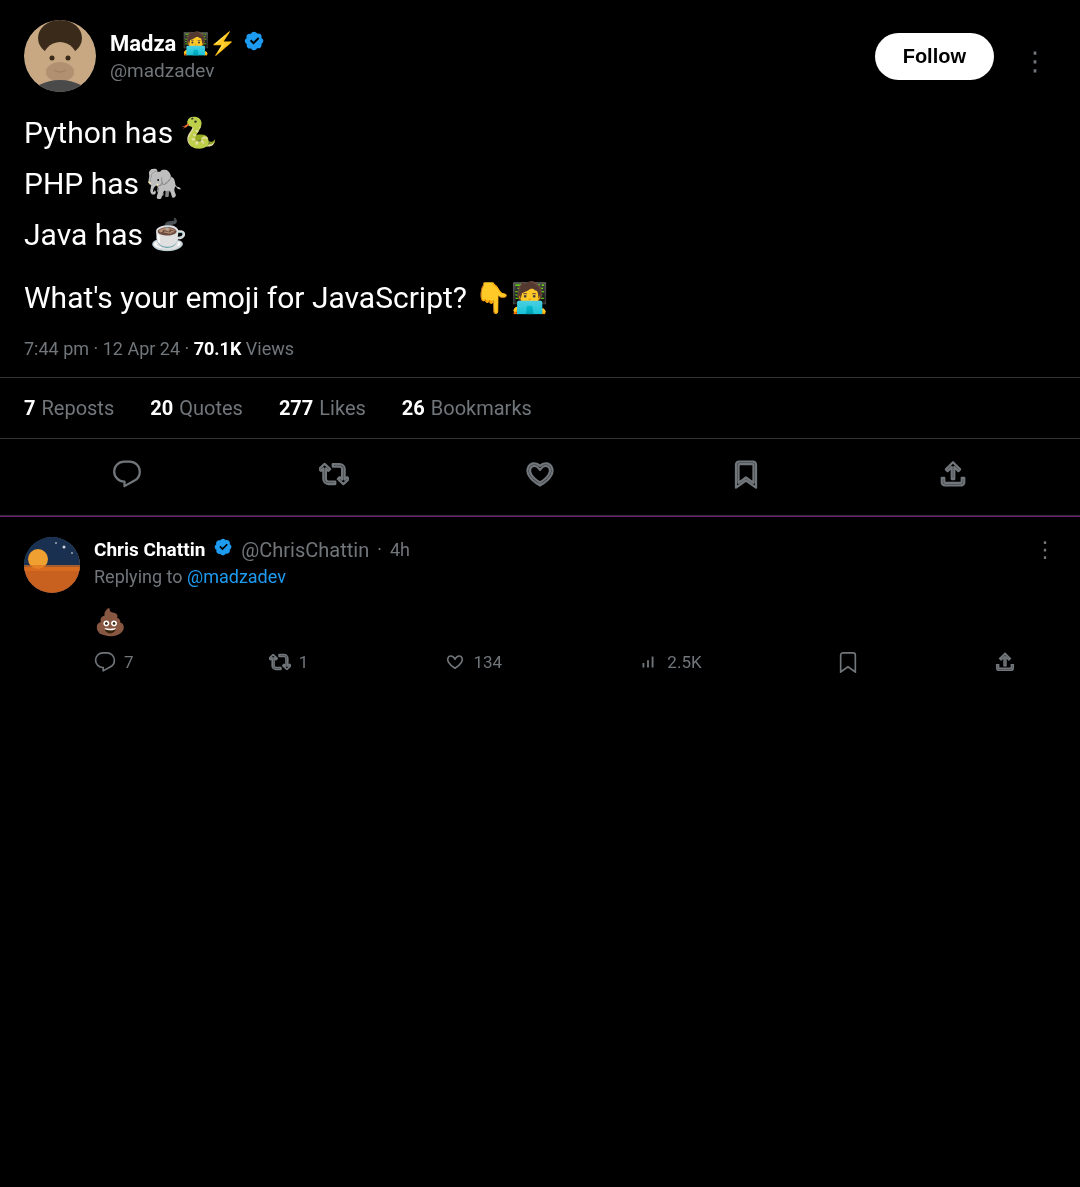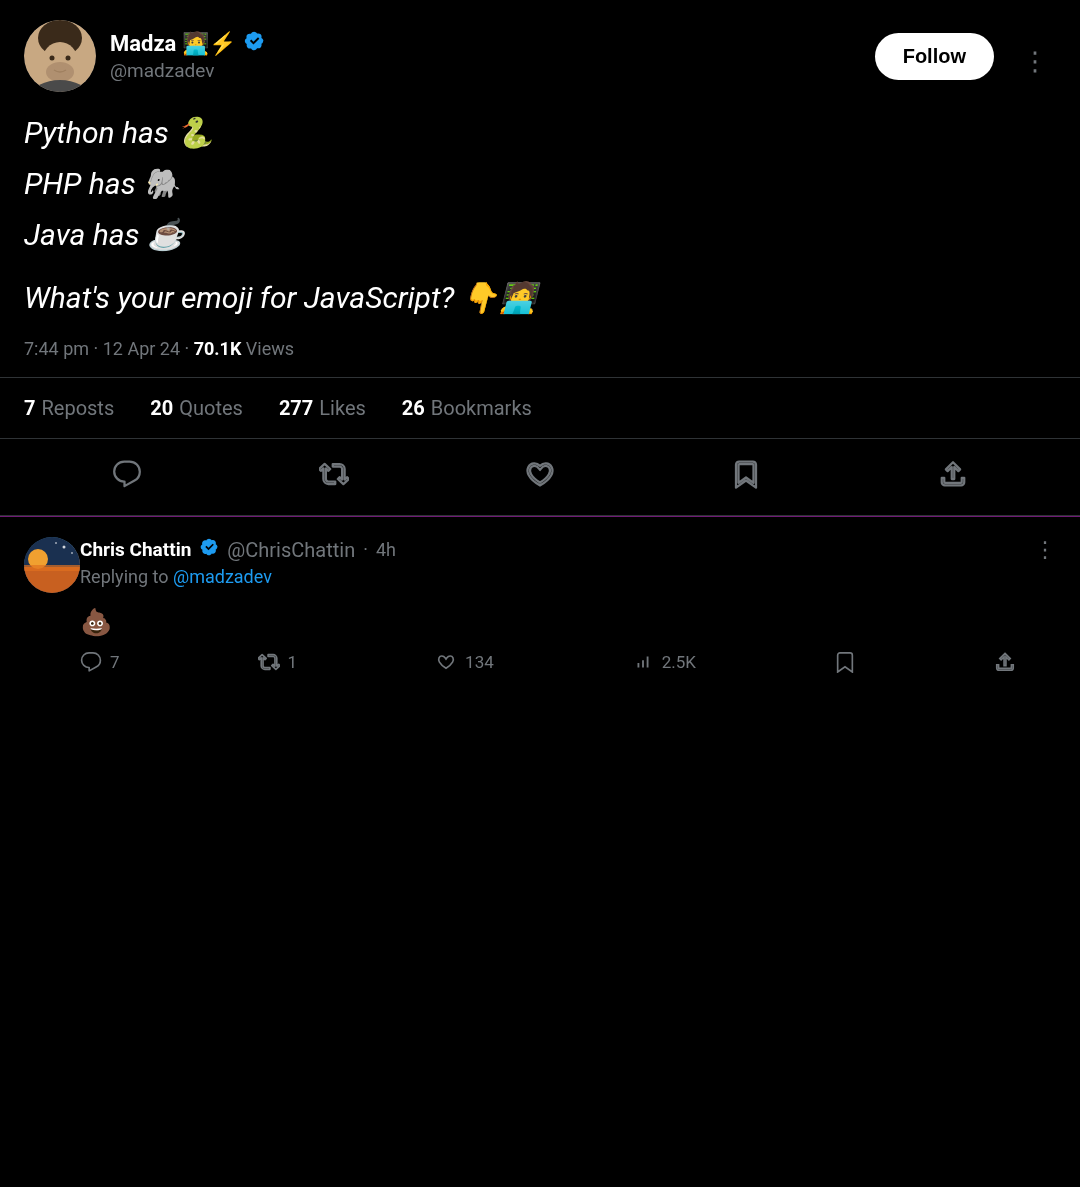--- a/index.html
+++ b/index.html
@@ -88,21 +88,20 @@
     .header-right {
       display: flex;
       align-items: flex-end;
       gap: 20px;
     }
 
     .tweet-body {
       font-size: 30px;
       line-height: 1.5;
       margin-bottom: 18px;
-      font-style: italic;
     }
 
     .tweet-body p {
       margin-bottom: 6px;
     }
 
     .tweet-body .question {
       margin-top: 18px;
     }
 
@@ -161,20 +160,21 @@
       display: flex;
       align-items: center;
       justify-content: center;
       padding: 8px;
     }
 
     
     .reply-card {
       padding: 20px 24px 16px 24px;
       display: flex;
+      gap: 14px;
     }
 
     .reply-avatar {
       width: 56px;
       height: 56px;
       border-radius: 50%;
       flex-shrink: 0;
       background: linear-gradient(135deg, #1a3a5c 0%, #4a7a9b 50%, #c86020 100%);
       overflow: hidden;
     }

